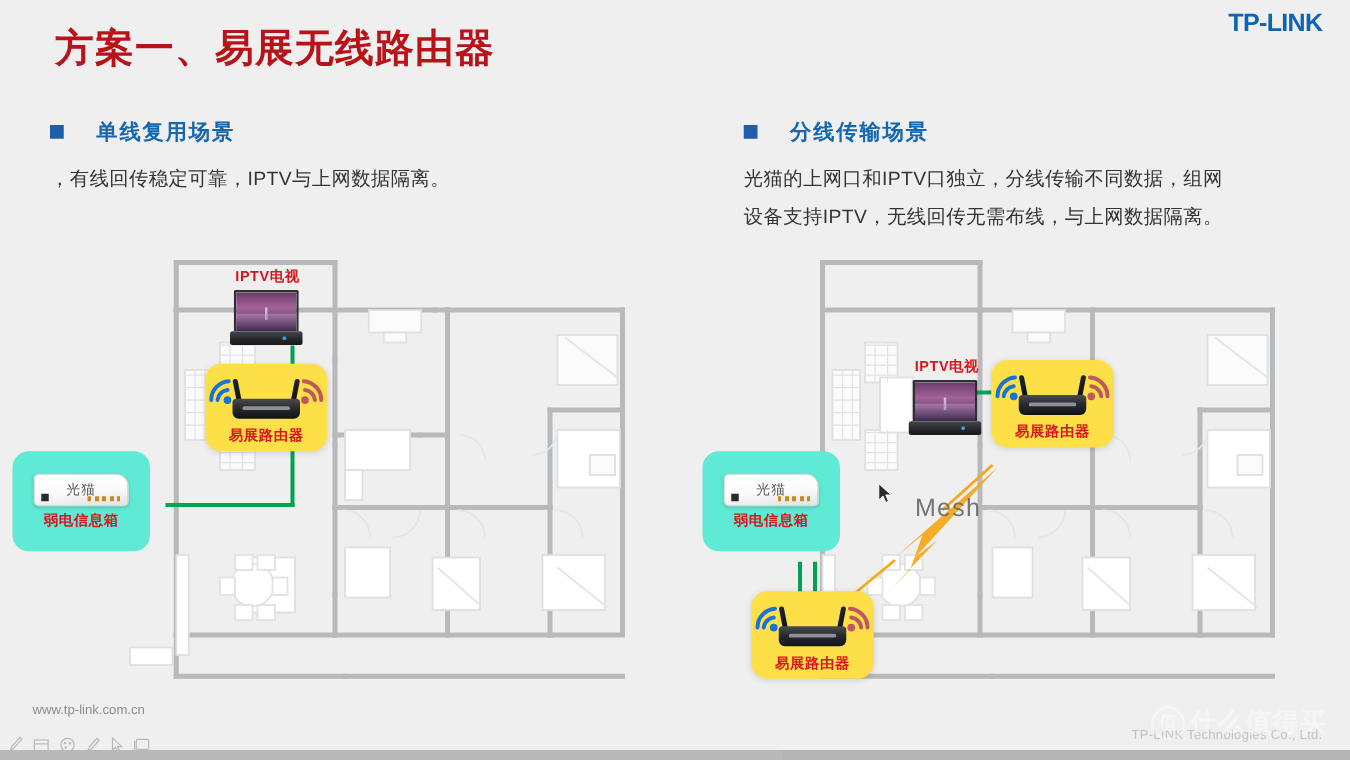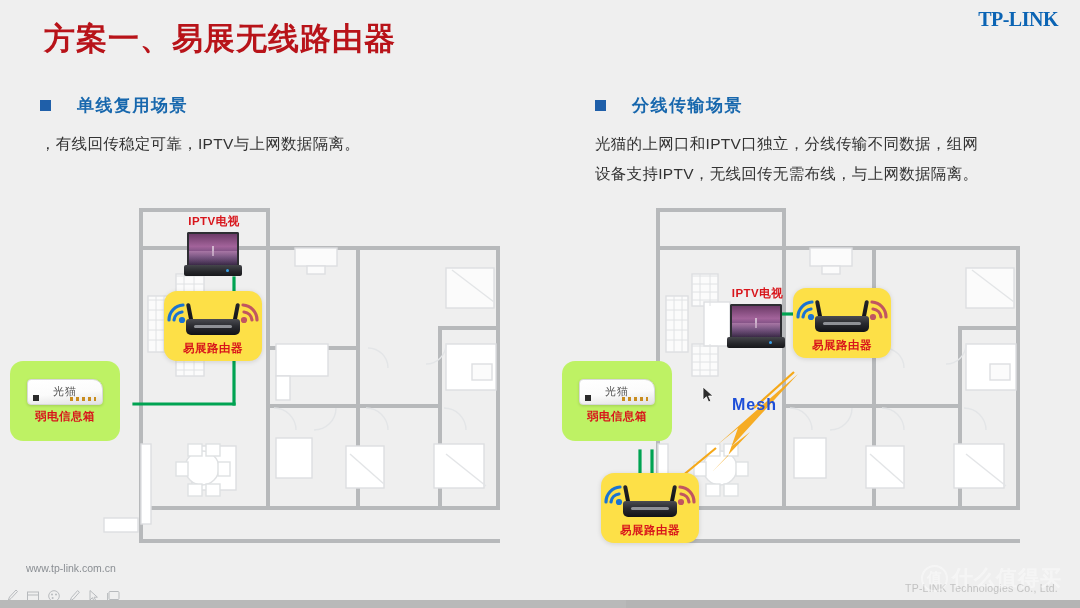--- a/index.html
+++ b/index.html
@@ -15,21 +15,21 @@
     width: 1080px; height: 608px;
     background: #efefef;
   }
 
   
   .logo {
     position: absolute; top: 8px; right: 22px;
     font-size: 20px; font-weight: bold;
     letter-spacing: -0.5px;
     color: #0b64b4;
-    font-family: Liberation Serif, serif;
+    font-family: Liberation Sans, sans-serif;
   }
 
   
   .title {
     position: absolute; left: 44px; top: 18px;
     font-size: 31px; font-weight: bold;
     color: #b81319;
     letter-spacing: 1px;
     white-space: nowrap;
   }
@@ -127,21 +127,21 @@
     border-radius: 2px;
   }
   .ant-l { left: 14px; transform: rotate(-11deg); }
   .ant-r { left: 60px; transform: rotate(11deg); }
   .wave { position: absolute; top: 0; }
   .wave-l { left: -13px; }
   .wave-r { right: -13px; }
 
   
   .weakbox {
-    background: #bef264;
+    background: #5eead4;
     border-radius: 13px;
     width: 110px; height: 80px;
     display: flex; flex-direction: column;
     align-items: center; justify-content: center;
     gap: 4px;
   }
   .modem {
     width: 76px; height: 26px;
     background: linear-gradient(175deg,#ffffff 0%,#fbfbfb 55%,#e2e2e2 100%);
     border: 1px solid #d8d8d8;
@@ -157,21 +157,21 @@
   }
   .modem::after {
     content:""; position:absolute; right:6px; bottom:3px;
     width:26px; height:4px;
     background: repeating-linear-gradient(90deg,#c98c1e 0 3px,transparent 3px 6px);
   }
 
   
   .mesh-label {
     position: absolute;
-    font-size: 16px; color: #1d4ed8; font-weight: 700;
+    font-size: 20px; color: #737373; font-weight: 400;
     letter-spacing: 1px;
     font-family: "Liberation Sans", sans-serif;
   }
 
   
   .cursor { position: absolute; }
 
   
   .footer-url {
     position: absolute; left: 26px; bottom: 34px;

